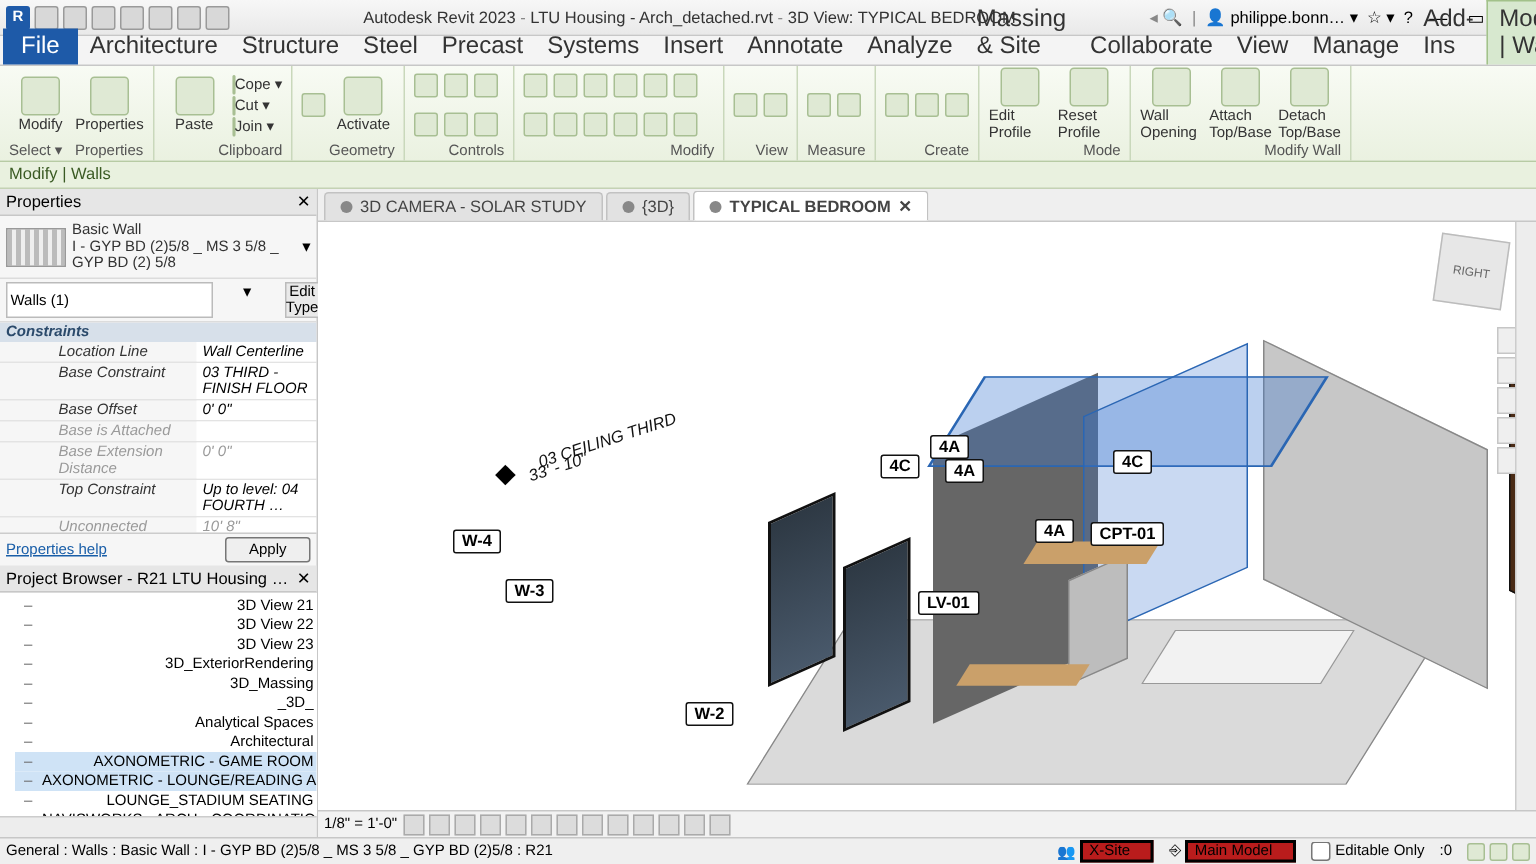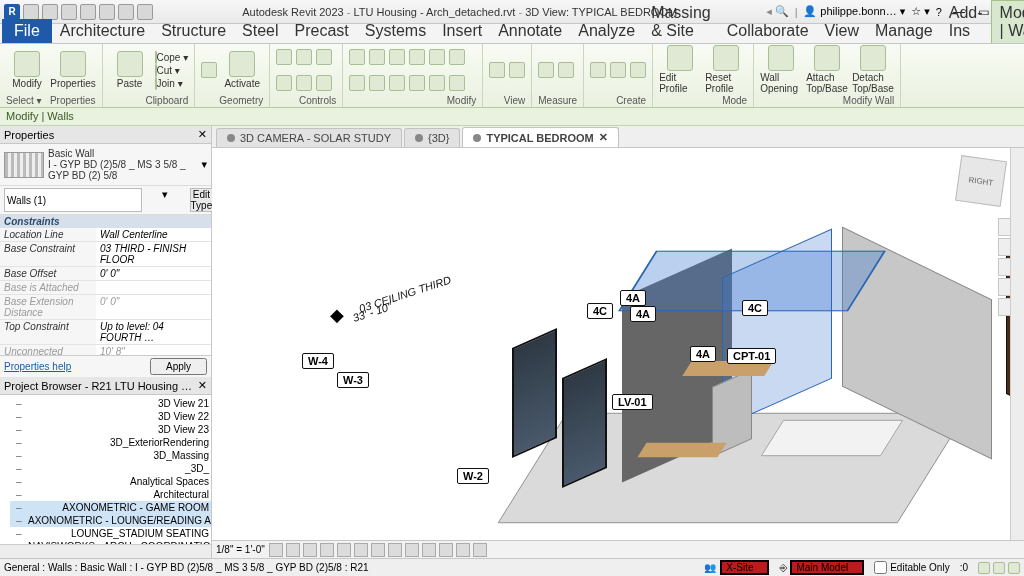--- a/index.html
+++ b/index.html
@@ -41,21 +41,21 @@
   .panelhdr{ background:#e6e6e6; border-bottom:1px solid #c7c7c7; padding:2px 4px; display:flex; justify-content:space-between; align-items:center;}
   .panelhdr .x{ cursor:pointer;}
   .typesel { display:flex; align-items:center; padding:4px; gap:4px; border-bottom:1px solid #dcdcdc;}
   .typesel .thumb{ width:40px; height:26px; background:repeating-linear-gradient(90deg,#bbb 0 3px,#eee 3px 6px); border:1px solid #999;}
   .typesel .txt{ flex:1; font-size:10px; line-height:11px; color:#333;}
   .catrow{ display:flex; padding:2px 4px; border-bottom:1px solid #dcdcdc;gap:20px;}
   .catrow input{ flex:1; font-size:10px; border:1px solid #bbb; padding:1px 2px; background:#fff;}
   .catrow .edit{ width:56px; text-align:center; background:#e9e9e9; border:1px solid #bbb; font-size:10px; margin-left:2px;}
   .proptbl { flex:0 0 auto; max-height:140px; overflow:hidden; font-size:10px;font-style:italic;}
   .proptbl .grp{ background:#d7e0ea; padding:1px 4px; font-weight:bold; color:#2b4a6b;}
-  .proptbl .r { display:flex; border-bottom:1px solid #e3e3e3;}
+  .proptbl .r { display:flex; border-bottom:1px solid #e3e3e3;padding-left:35px;}
   .proptbl .k { width:96px; padding:1px 4px; color:#333;}
   .proptbl .v { flex:1; padding:1px 4px; background:#fff;}
   .proptbl .dim .k,.proptbl .dim .v{ color:#9a9a9a;}
   .propfoot{ display:flex; justify-content:space-between; align-items:center; border-top:1px solid #ccc; padding:2px 4px; font-size:10px;}
   .propfoot a{ color:#195ea8; text-decoration:underline;}
   .propfoot button{ font-size:10px; padding:1px 14px;}
 
   .browser{ flex:1; display:flex; flex-direction:column; min-height:0;}
   .tree{ flex:1; overflow:auto; font-size:10px; padding:2px 0 2px 10px; background:#fff;}
   .tree div{ padding:1px 2px 1px 18px; white-space:nowrap; position:relative;text-align:right;}
@@ -361,21 +361,21 @@
         <div class="bed"></div>
         <div class="cab"></div>
         <div class="table"></div>
         <div class="table2"></div>
         <div class="win winA"></div>
         <div class="win winB"></div>
         <div class="door"></div>
       </div>
 
       <div class="tag" style="left:90px;top:205px">W-4</div>
-      <div class="tag" style="left:125px;top:224px">W-3</div>
+      <div class="tag" style="left:125px;top:238px">W-3</div>
       <div class="tag" style="left:245px;top:320px">W-2</div>
       <div class="tag" style="left:375px;top:155px">4C</div>
       <div class="tag" style="left:408px;top:142px">4A</div>
       <div class="tag" style="left:418px;top:158px">4A</div>
       <div class="tag" style="left:478px;top:198px">4A</div>
       <div class="tag" style="left:530px;top:152px">4C</div>
       <div class="tag" style="left:515px;top:200px">CPT-01</div>
       <div class="tag" style="left:400px;top:246px">LV-01</div>
 
       <div class="dimtxt" style="left:145px;top:140px;transform:rotate(-18deg)">03 CEILING THIRD</div>

